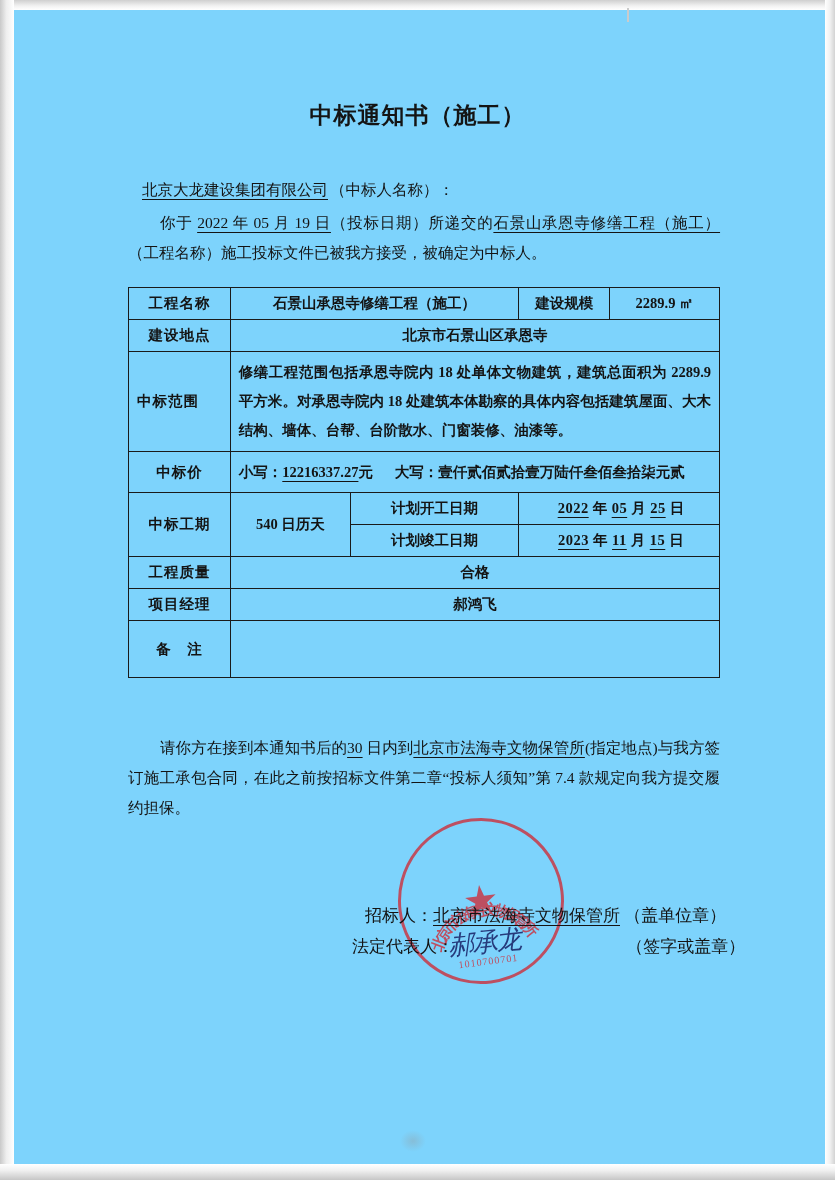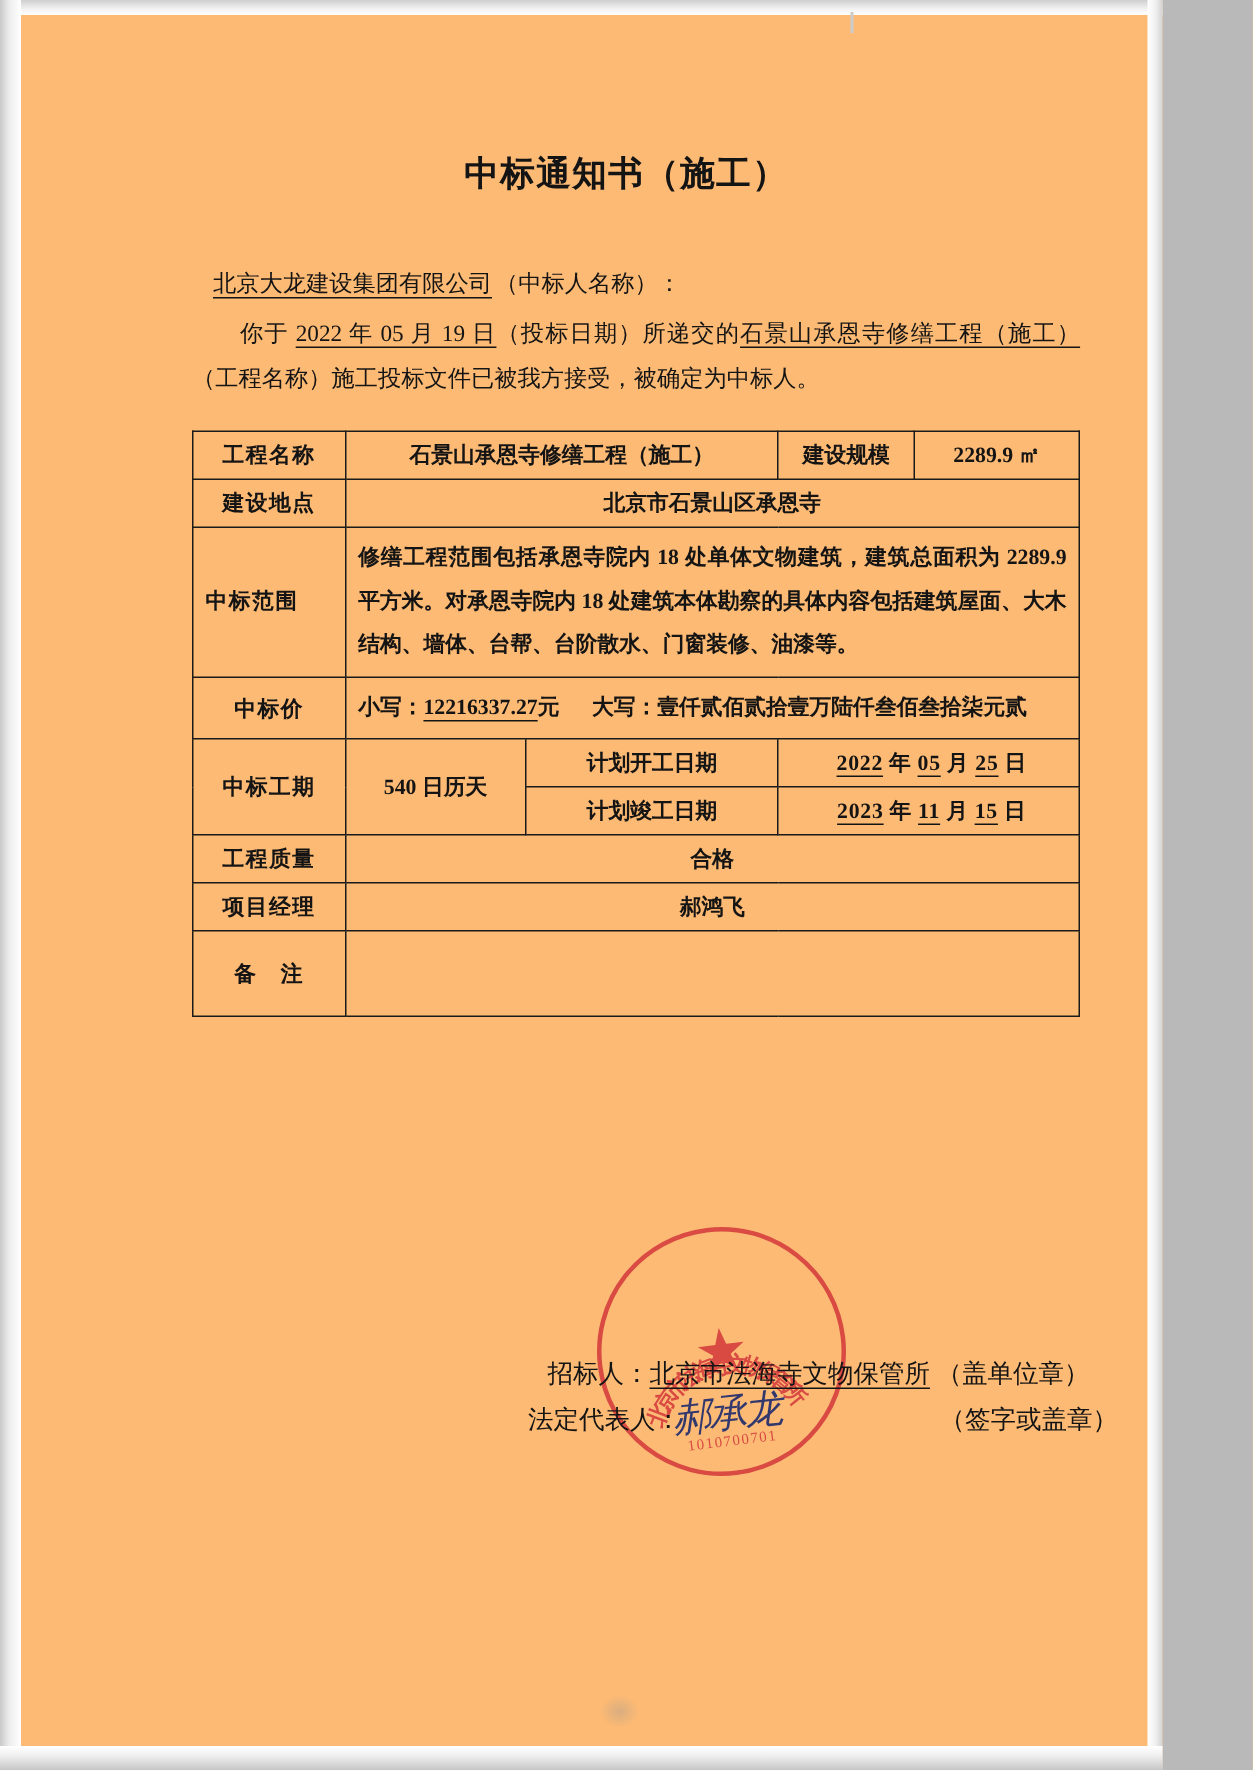--- a/index.html
+++ b/index.html
@@ -8,23 +8,23 @@
     background: #b9b9b9;
   }
   body {
     width: 835px;
     height: 1180px;
     overflow: hidden;
     font-family: "Liberation Serif", "DejaVu Serif", serif;
   }
   .page {
     position: relative;
-    width: 775px;
+    width: 835px;
     height: 1180px;
-    background: #fdba74;
+    background: #7dd3fc;
     box-sizing: border-box;
   }
   
   .paper-edge-left {
     position: absolute;
     left: 0; top: 0; bottom: 0;
     width: 14px;
     background: linear-gradient(to right, #c9c9c9 0%, #eeeeee 45%, #ffffff 100%);
   }
   .paper-edge-top {
@@ -321,20 +321,24 @@
           <td class="lbl">项目经理</td>
           <td class="c" colspan="4">郝鸿飞</td>
         </tr>
         <tr>
           <td class="lbl" style="height:44px">备　注</td>
           <td class="c" colspan="4"></td>
         </tr>
       </tbody>
     </table>
 
+    <div class="para closing">
+      <span>请你方在接到本通知书后的</span><span class="u">30</span>
+      <span>日内到</span><span class="u">北京市法海寺文物保管所</span><span>(指定地点)与我方签订施工承包合同，在此之前按招标文件第二章“投标人须知”第 7.4 款规定向我方提交履约担保。</span>
+    </div>
 
     <div class="seal">
       <div class="seal-text">
         <span style="transform: rotate(-62deg) translateX(-50%);">北</span>
         <span style="transform: rotate(-50deg) translateX(-50%);">京</span>
         <span style="transform: rotate(-38deg) translateX(-50%);">市</span>
         <span style="transform: rotate(-26deg) translateX(-50%);">法</span>
         <span style="transform: rotate(-14deg) translateX(-50%);">海</span>
         <span style="transform: rotate(-2deg) translateX(-50%);">寺</span>
         <span style="transform: rotate(10deg) translateX(-50%);">文</span>

